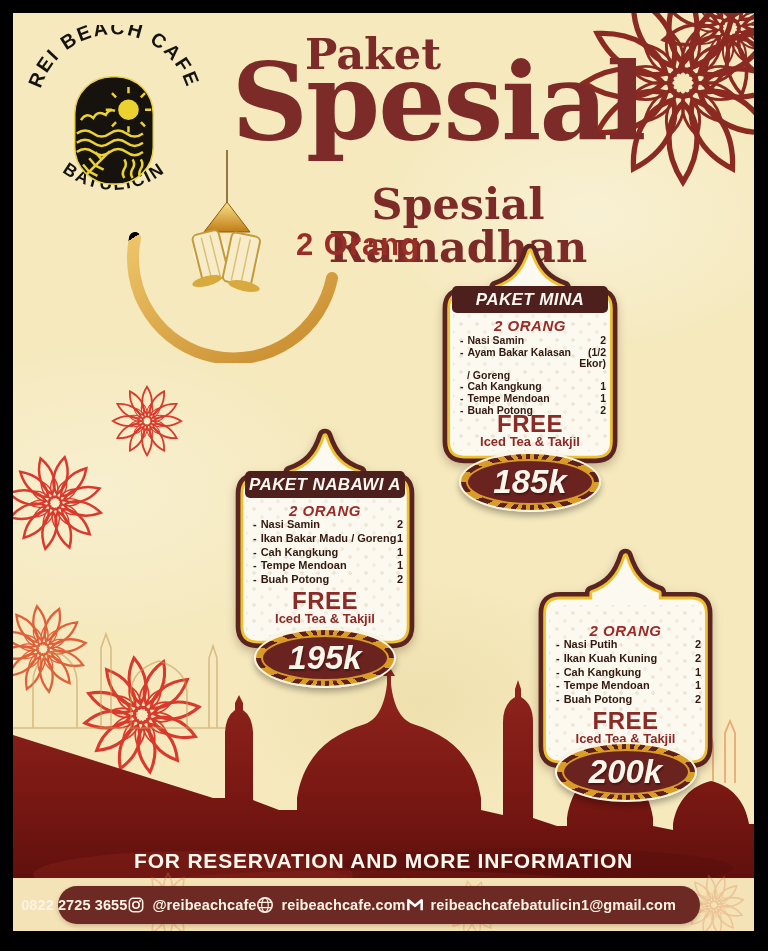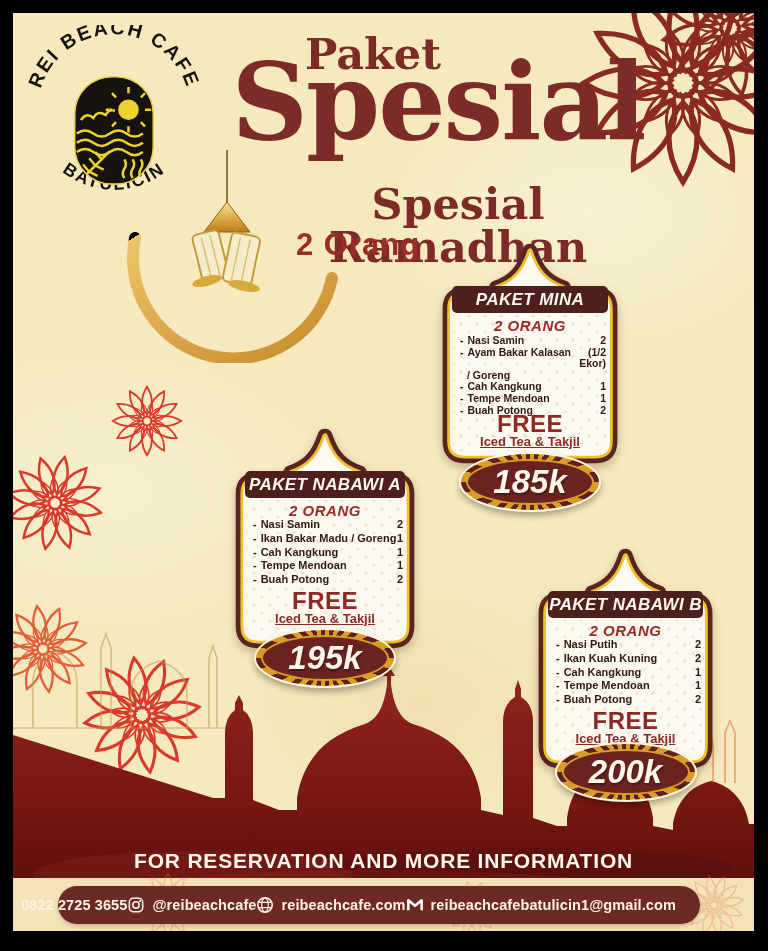--- a/index.html
+++ b/index.html
@@ -46,21 +46,21 @@
   #card0 .items{top:95px;font-size:10.5px;line-height:11.6px;}
   .mrow{display:flex;}
   .mrow .nm{flex:1;white-space:nowrap;}
   .mrow .b{margin-right:4px;}
   .mrow .qt{text-align:right;}
   .line2{margin-left:7px;}
   .line2:empty{display:none;}
   .freeblk{position:absolute;left:0;right:0;top:166px;text-align:center;color:#8c2a26;}
   #card0 .freeblk{top:174px;}
   .free-l{font-weight:800;font-size:24px;letter-spacing:.5px;line-height:20px;}
-  .free-i{font-weight:700;font-size:13px;line-height:15px;text-decoration:underline;}
+  .free-i{font-weight:700;font-size:13px;line-height:15px;}
   
   .badge{position:absolute;left:50%;transform:translateX(-50%);width:142px;height:60px;
     border-radius:50%;padding:5px;box-sizing:border-box;
     background:repeating-conic-gradient(#d99c26 0deg 9deg, #5f1f1c 9deg 18deg);
     border:2px solid #fff5dd;box-shadow:0 4px 6px rgba(0,0,0,.3);}
   #card0 .badge{top:212px;} #card1 .badge{top:203px;} #card2 .badge{top:197px;}
   .badge-in{width:100%;height:100%;border-radius:50%;background:#6b2320;border:2px solid #d99c26;
     box-sizing:border-box;display:flex;align-items:center;justify-content:center;}
   .badge-in span{color:#fdf6ea;font-weight:800;font-style:italic;font-size:33px;
     text-shadow:1px 2px 2px rgba(0,0,0,.35);}
@@ -315,21 +315,20 @@
         </div>
     </div>
   </div>
 
   <div id="card2" class="card-wrap">
     <div class="card">
       <svg class="frame" viewBox="0 0 200 240" preserveAspectRatio="none">
           <use href="#archG"></use>
         </svg>
       <div class="damask"></div>
-      <div class="card-title">PAKET NABAWI B</div>
       <div class="card-serving">2 ORANG</div>
       <div class="items">
         <div class="mrow">
             <span class="nm"><span class="b">-</span><span>Nasi Putih</span></span>
             <span class="qt">2</span>
           </div>
         <div class="mrow">
             <span class="nm"><span class="b">-</span><span>Ikan Kuah Kuning</span></span>
             <span class="qt">2</span>
           </div>

